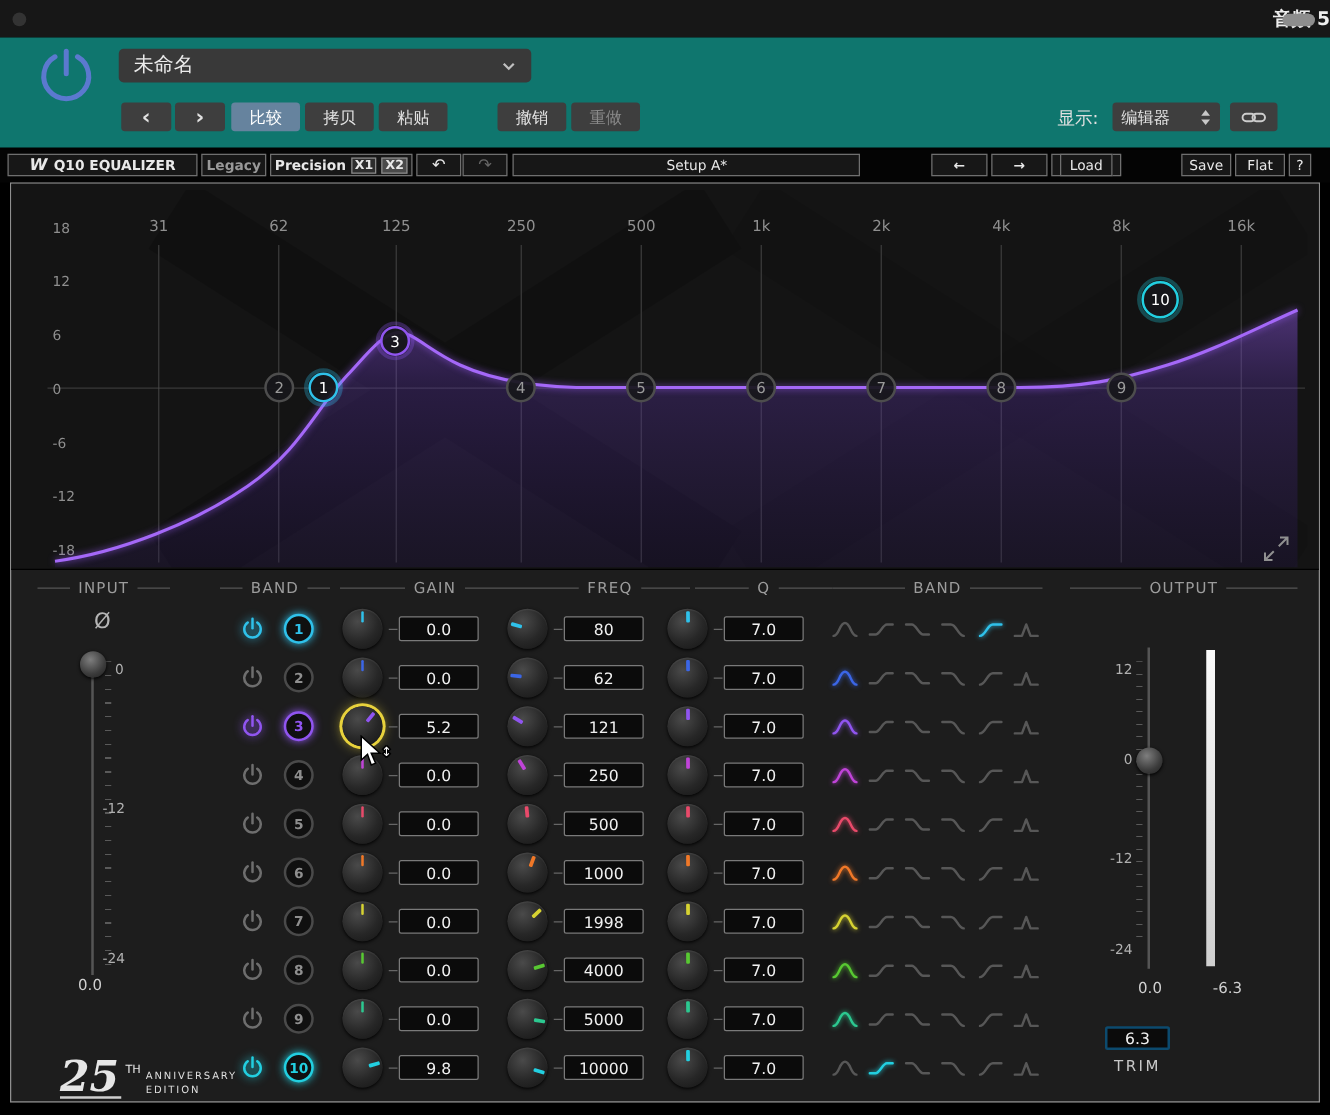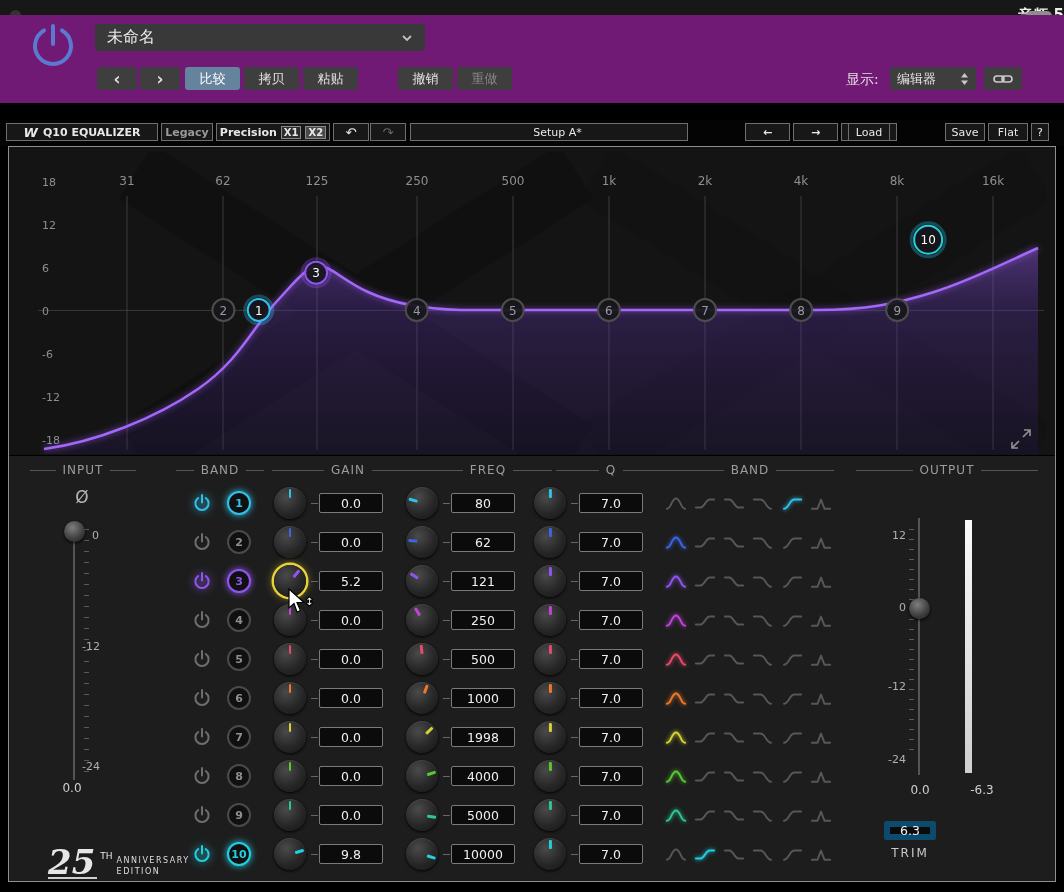--- a/index.html
+++ b/index.html
@@ -4,21 +4,21 @@
 <style>
   html,body{margin:0;padding:0;}
   body{width:1064px;height:892px;background:#000;position:relative;overflow:hidden;
        font-family:"DejaVu Sans","Liberation Sans",sans-serif;color:#ddd;}
   
   .titlebar{position:absolute;left:0;top:0;width:100%;height:30px;background:#171717;}
   .tb-dot{position:absolute;left:10px;top:10px;width:11px;height:11px;border-radius:50%;background:#333;}
   .tb-title{position:absolute;left:0;width:100%;top:6px;text-align:right;font-size:15px;font-weight:bold;color:#ededed;}
   .tb-pill{position:absolute;right:12px;top:11px;width:26px;height:10px;border-radius:5px;background:#8d8d8d;}
   
-  .header{position:absolute;left:0;top:15px;width:100%;height:88px;background:#701a75;}
+  .header{position:absolute;left:0;top:30px;width:100%;height:88px;background:#0f766e;}
   .power-btn{position:absolute;left:30px;top:8px;width:46px;height:48px;background:none;border:none;padding:0;cursor:pointer;}
   .preset{position:absolute;left:95px;top:9px;width:330px;height:27px;background:#393939;border-radius:4px;
           display:flex;align-items:center;padding:0 12px;font-size:16px;color:#ececec;box-sizing:border-box;}
   .preset .chev{margin-left:auto;display:flex;}
   .hbtn{position:absolute;top:52px;height:23px;background:#3e3e3e;border:none;border-radius:3px;color:#e2e2e2;
         font-size:13px;font-family:inherit;display:flex;align-items:center;justify-content:center;box-sizing:border-box;padding:0;}
   .hbtn.arrow{font-size:17px;font-weight:bold;}
   .hbtn.active{background:#66839e;color:#fff;}
   .hbtn.dim{color:#8a8a8a;}
   .b-prev{left:97px;width:40px;} .b-next{left:140px;width:40px;}
@@ -90,21 +90,21 @@
          background:radial-gradient(circle at 40% 32%,#7e7e7e,#3c3c3c 60%,#1f1f1f);box-shadow:0 1px 3px #000;}
   .fknob.in{left:64px;top:66px;} .fknob.out{left:909px;top:143px;}
   .flabel{position:absolute;font-size:11px;color:#b0b0b0;}
   .il0{left:92px;top:74px;} .il1{left:82px;top:185px;} .il2{left:82px;top:305px;}
   .ol{width:26px;text-align:right;left:880px;}
   .ol0{top:74px;} .ol1{top:146px;} .ol2{top:225px;} .ol3{top:298px;}
   .fvalue{position:absolute;font-size:12px;color:#cfcfcf;text-align:center;}
   .iv{left:48px;width:48px;top:326px;}
   .ov1{left:898px;width:44px;top:328px;} .ov2{left:958px;width:48px;top:328px;}
   .meter{position:absolute;left:965px;top:65px;width:7px;height:253px;background:linear-gradient(to bottom,#fafafa,#cfcfcf);}
-  .trim-box{position:absolute;left:884px;top:366px;width:52px;height:19px;background:#0b0b0b;border:6px solid #0c4a6e;
+  .trim-box{position:absolute;left:884px;top:366px;width:52px;height:19px;background:#0b0b0b;border:2px solid #0c4a6e;
             border-radius:2px;color:#f0f0f0;font-size:12.5px;display:flex;align-items:center;justify-content:center;box-sizing:border-box;}
   .trim-label{position:absolute;left:884px;top:391px;width:52px;text-align:center;font-size:12px;color:#c8c8c8;letter-spacing:2px;}
   
   .logo25{position:absolute;left:48px;top:372px;display:flex;align-items:flex-end;color:#e6e6e6;}
   .logo25 .big{font-family:"DejaVu Serif","Liberation Serif",serif;font-style:italic;font-weight:bold;font-size:34px;
                line-height:30px;border-bottom:2px solid #cfcfcf;padding-right:2px;}
   .logo25 .sup{font-size:9px;margin:0 4px 18px 3px;}
   .logo25 .small{display:flex;flex-direction:column;font-size:8px;letter-spacing:1.5px;color:#dedede;margin-bottom:3px;gap:2px;margin-top:29px;}
   
   .cursor{position:absolute;left:286px;top:588px;z-index:50;pointer-events:none;}

